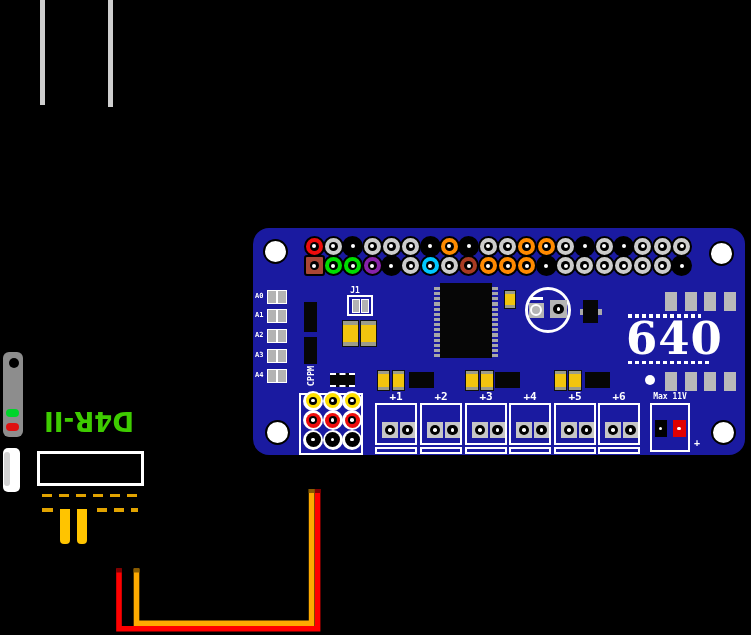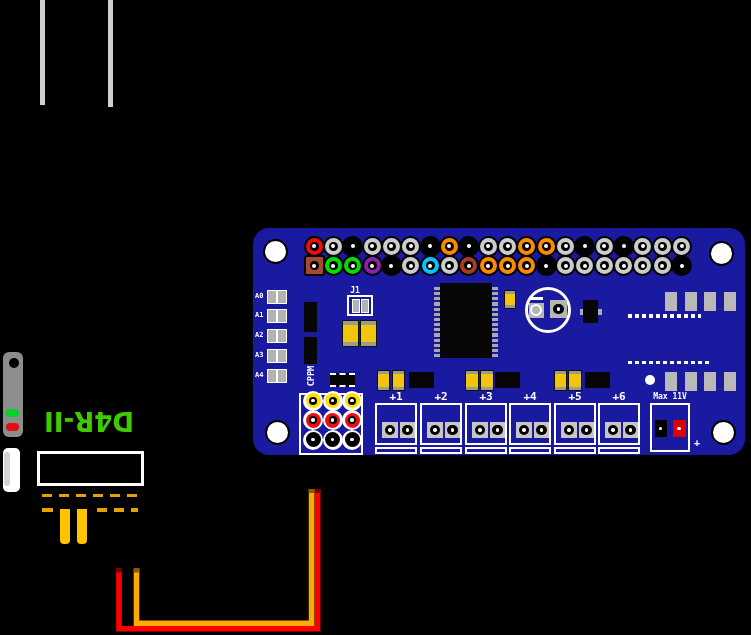--- a/index.html
+++ b/index.html
@@ -359,20 +359,21 @@
           <div class="cdot"></div>
         </div>
     </div>
 
     <div style="position:absolute;left:326.5px;top:80.5px;width:4px;height:6px;background:#aaa"></div>
     <div style="position:absolute;left:344.5px;top:80.5px;width:4px;height:6px;background:#aaa"></div>
     <div class="blk" style="left:330px;top:72px;width:15px;height:23px"></div>
     <div class="cap" style="left:251px;top:62px;width:10px;height:17px"></div>
 
     <div class="hatch" style="left:375px;top:86px;width:73px"></div>
+    <div class="sk" style="left:373px;top:88px;width:92px;height:45px;line-height:45px;text-align:center;font-size:45px;letter-spacing:1px;font-family:'DejaVu Serif','Liberation Serif',serif">640</div>
     <div class="hatch" style="left:375px;top:132.5px;width:81px"></div>
 
     <div class="grect" style="left:412px;top:63.5px"></div>
     <div class="grect" style="left:432px;top:63.5px"></div>
     <div class="grect" style="left:450.5px;top:63.5px"></div>
     <div class="grect" style="left:470.5px;top:63.5px"></div>
     <div class="grect" style="left:412px;top:143.5px"></div>
     <div class="grect" style="left:432px;top:143.5px"></div>
     <div class="grect" style="left:450.5px;top:143.5px"></div>
     <div class="grect" style="left:470.5px;top:143.5px"></div>

